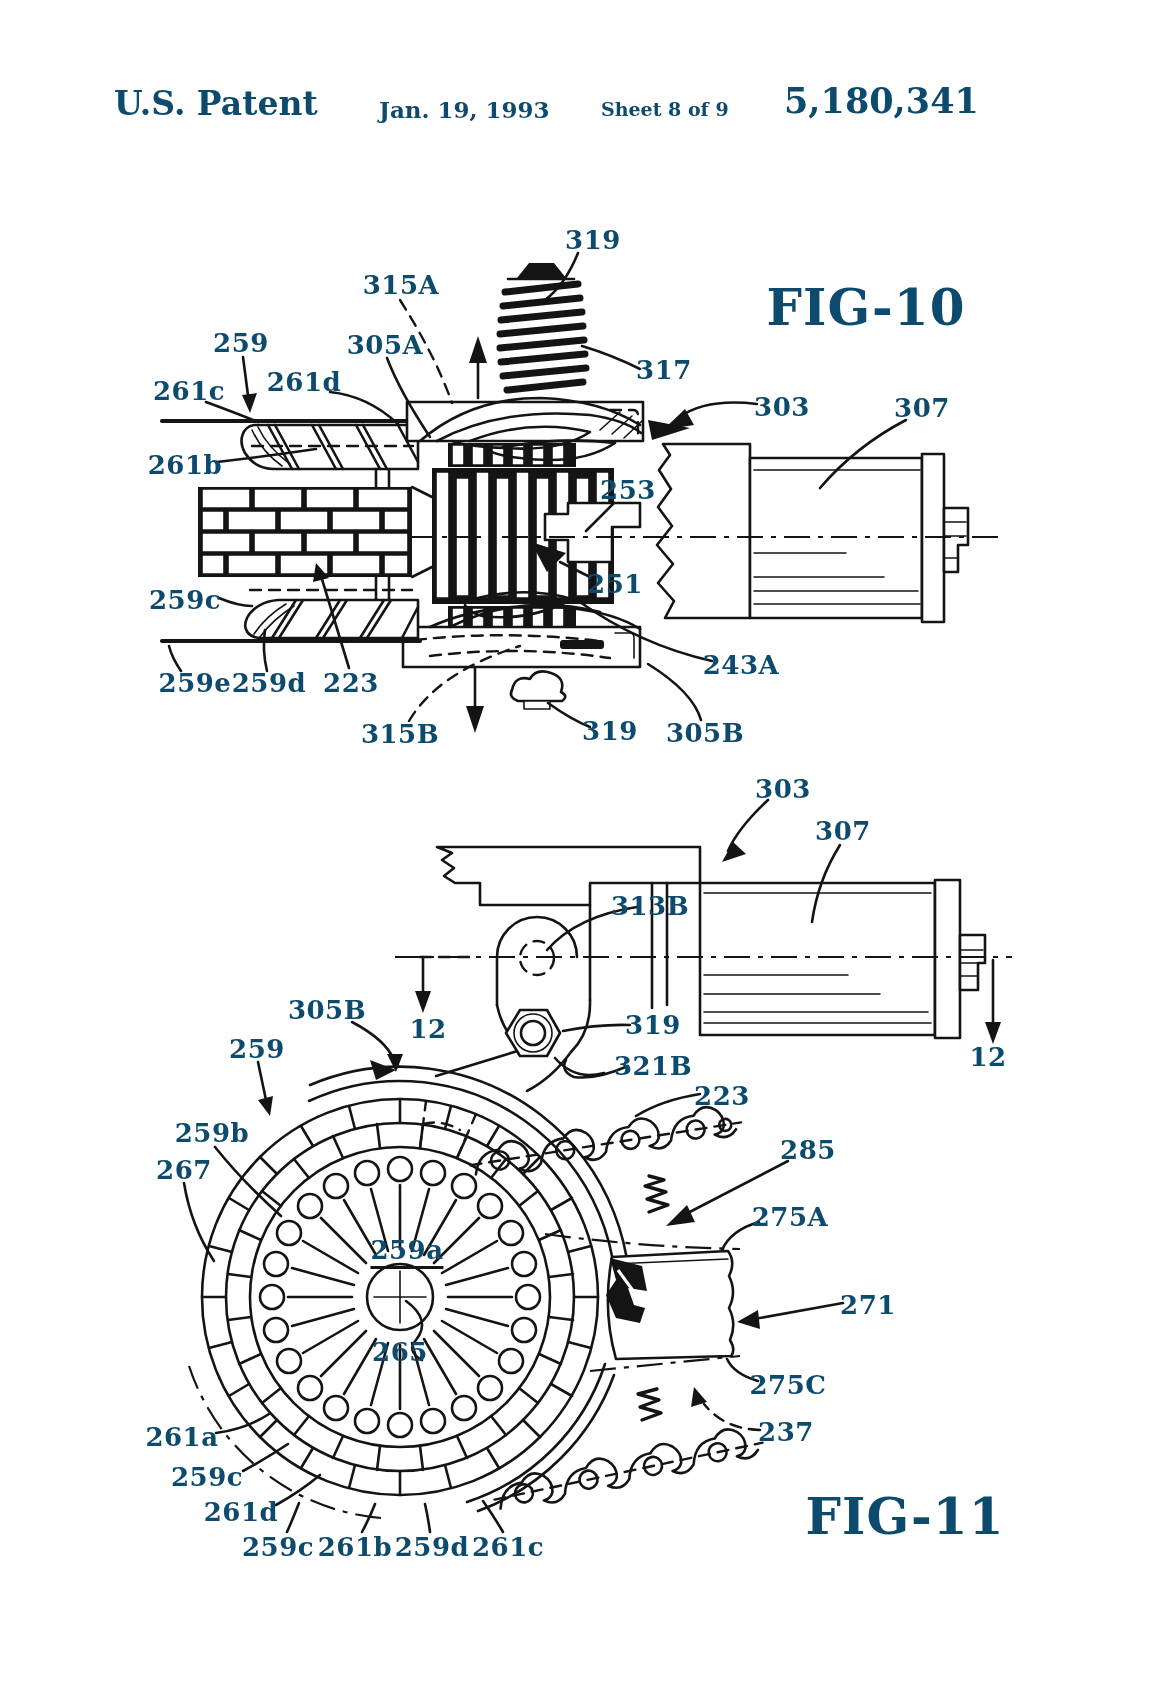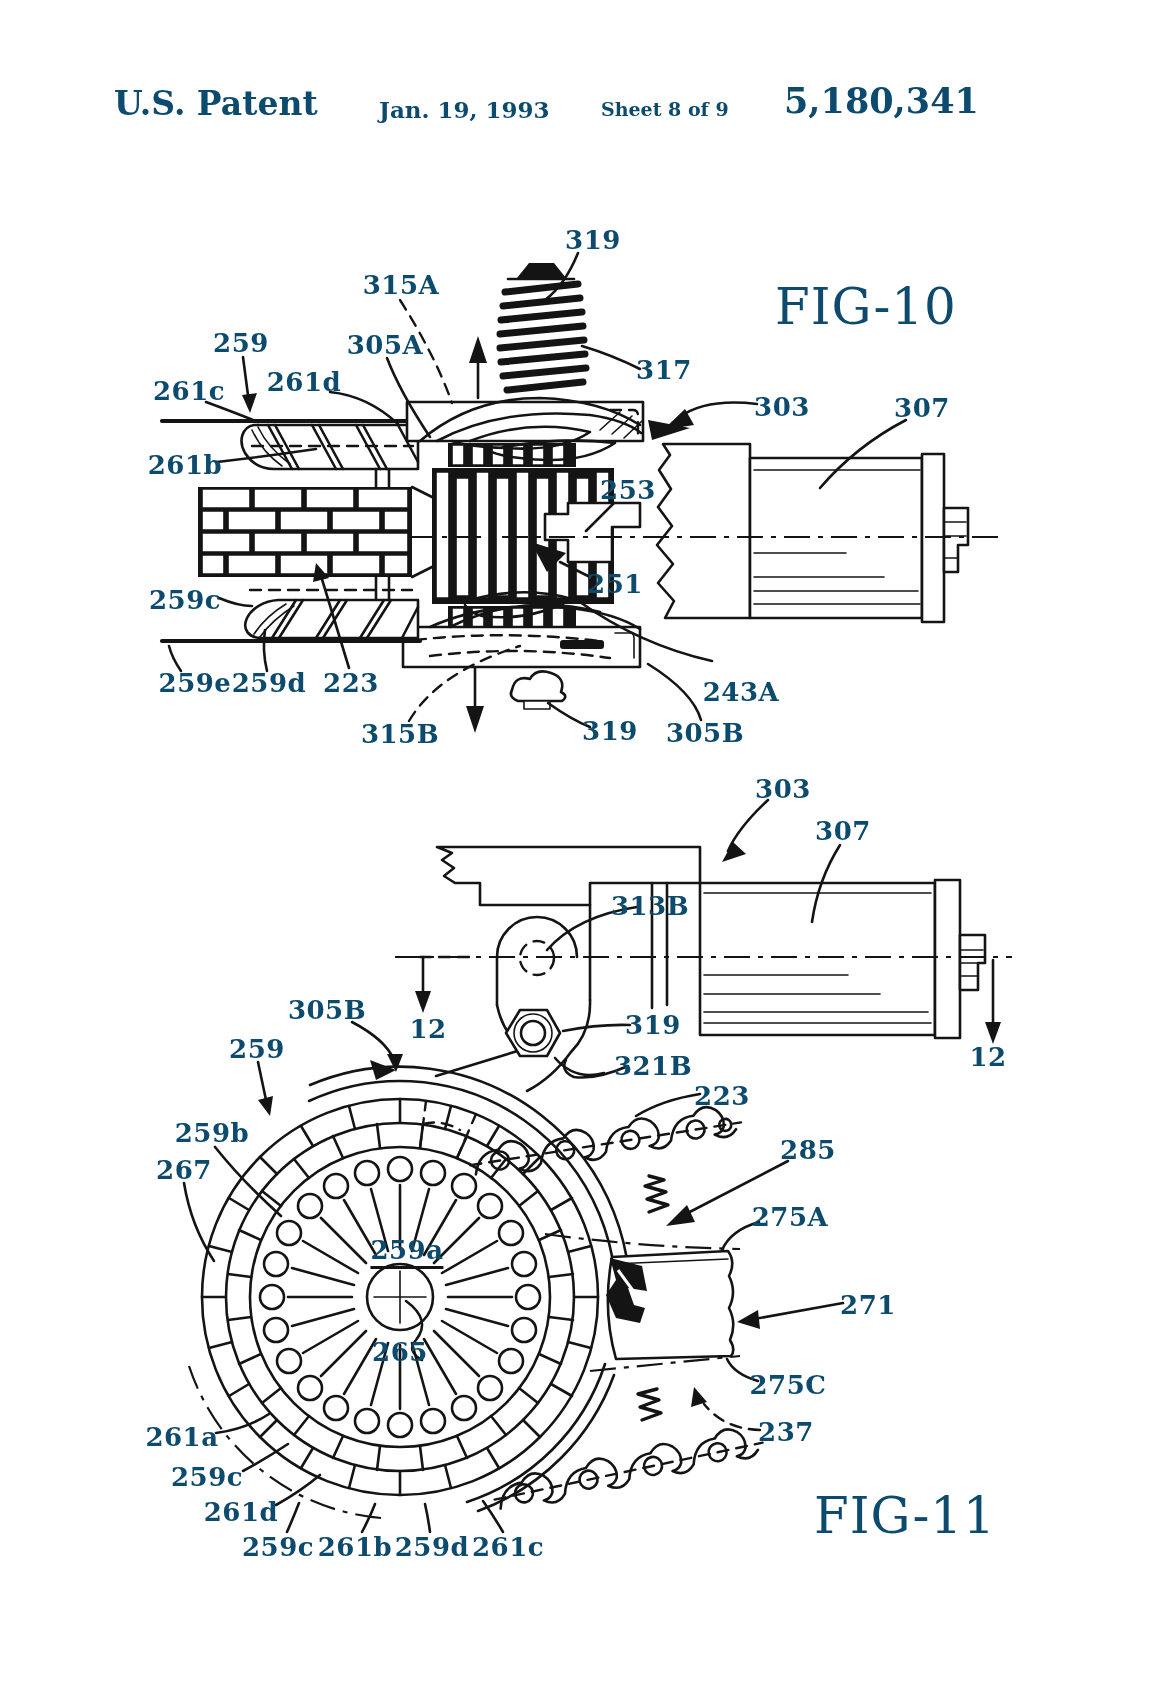--- a/index.html
+++ b/index.html
@@ -3,21 +3,21 @@
 <meta charset="utf-8">
 <style>
   html,body{margin:0;padding:0;background:#e8e8e8;}
   .page{position:relative;width:1161px;height:1705px;background:#ffffff;overflow:hidden;
         font-family:"DejaVu Serif", serif;color:#0c4a6e;}
   .hdr{position:absolute;white-space:nowrap;font-weight:700;}
   .hdr-title{left:114px;top:84px;font-size:33px;}
   .hdr-date{left:379px;top:96px;font-size:23px;}
   .hdr-sheet{left:601px;top:98px;font-size:19px;}
   .hdr-num{left:784px;top:80px;font-size:35px;}
-  .fig-title{position:absolute;transform:translate(-50%,-50%);font-weight:400;font-size:50px;
+  .fig-title{position:absolute;transform:translate(-50%,-50%);font-weight:700;font-size:50px;
              letter-spacing:1px;white-space:nowrap;}
   .ref-label{position:absolute;transform:translate(-50%,-50%);font-weight:700;font-size:26px;
              letter-spacing:.5px;white-space:nowrap;}
   .ref-label.u{border-bottom:3px solid #141414;padding-bottom:1px;}
   svg{position:absolute;left:0;top:0;}
   .ln{fill:none;stroke:#141414;stroke-width:2.6;stroke-linecap:round;stroke-linejoin:round;}
   .lnt{fill:none;stroke:#141414;stroke-width:1.6;stroke-linecap:round;stroke-linejoin:round;}
   .lnk{fill:none;stroke:#141414;stroke-width:4.2;stroke-linecap:round;}
   .dash{fill:none;stroke:#141414;stroke-width:2.4;stroke-dasharray:11 8;stroke-linecap:round;}
   .axis{fill:none;stroke:#141414;stroke-width:2.2;stroke-dasharray:26 8 5 8;}
@@ -336,21 +336,21 @@
       <span class="ref-label" style="left: 385px; top: 345px;">305A</span>
       <span class="ref-label" style="left: 664px; top: 370px;">317</span>
       <span class="ref-label" style="left: 189px; top: 391px;">261c</span>
       <span class="ref-label" style="left: 304px; top: 382px;">261d</span>
       <span class="ref-label" style="left: 782px; top: 407px;">303</span>
       <span class="ref-label" style="left: 922px; top: 408px;">307</span>
       <span class="ref-label" style="left: 185px; top: 465px;">261b</span>
       <span class="ref-label" style="left: 628px; top: 490px;">253</span>
       <span class="ref-label" style="left: 615px; top: 584px;">251</span>
       <span class="ref-label" style="left: 185px; top: 600px;">259c</span>
-      <span class="ref-label" style="left: 741px; top: 692px;">243A</span>
+      <span class="ref-label" style="left: 741px; top: 665px;">243A</span>
       <span class="ref-label" style="left: 183px; top: 683px; margin-left: 12px;">259e</span>
       <span class="ref-label" style="left: 269px; top: 683px;">259d</span>
       <span class="ref-label" style="left: 351px; top: 683px;">223</span>
       <span class="ref-label" style="left: 400px; top: 734px;">315B</span>
       <span class="ref-label" style="left: 610px; top: 731px;">319</span>
       <span class="ref-label" style="left: 705px; top: 733px;">305B</span>
   </div>
   <div>
     <span class="ref-label" style="left: 783px; top: 789px;">303</span>
       <span class="ref-label" style="left: 843px; top: 831px;">307</span>

